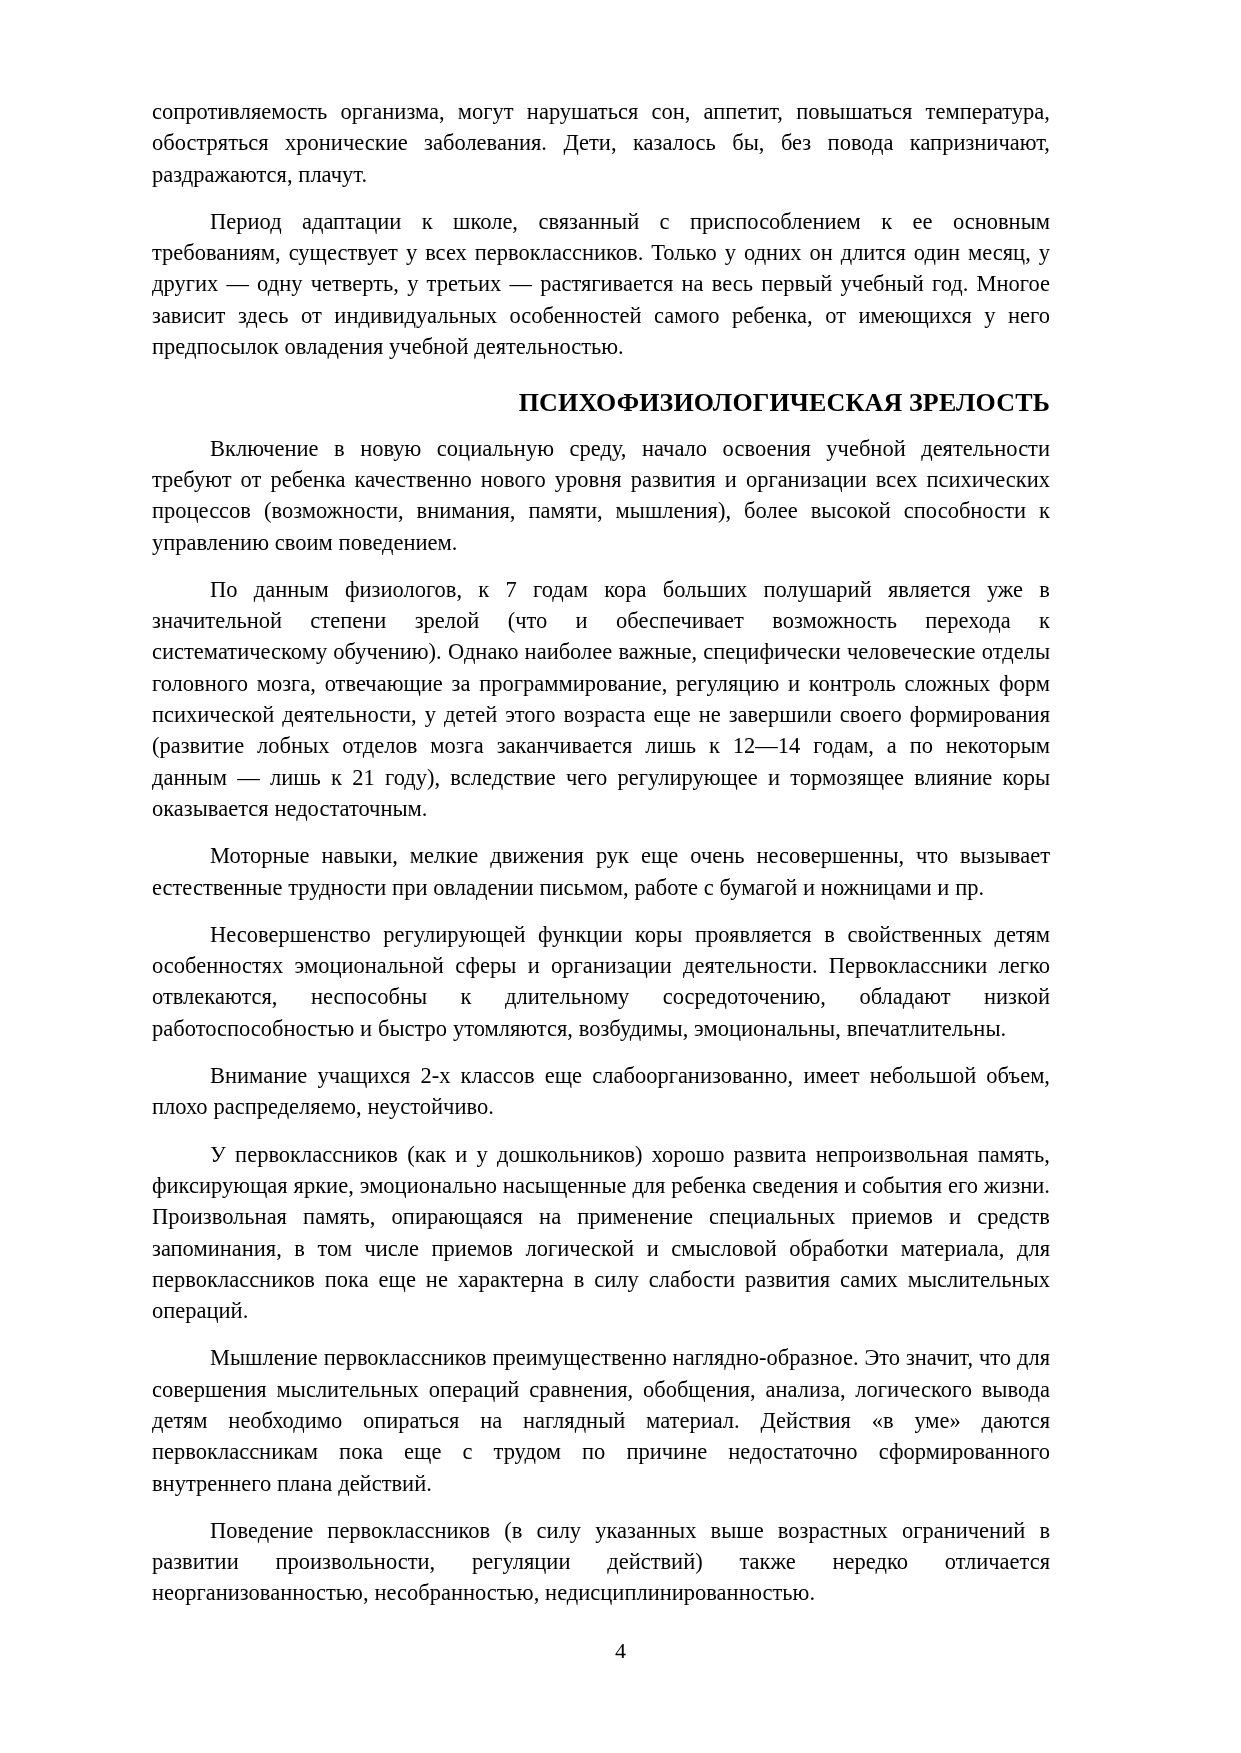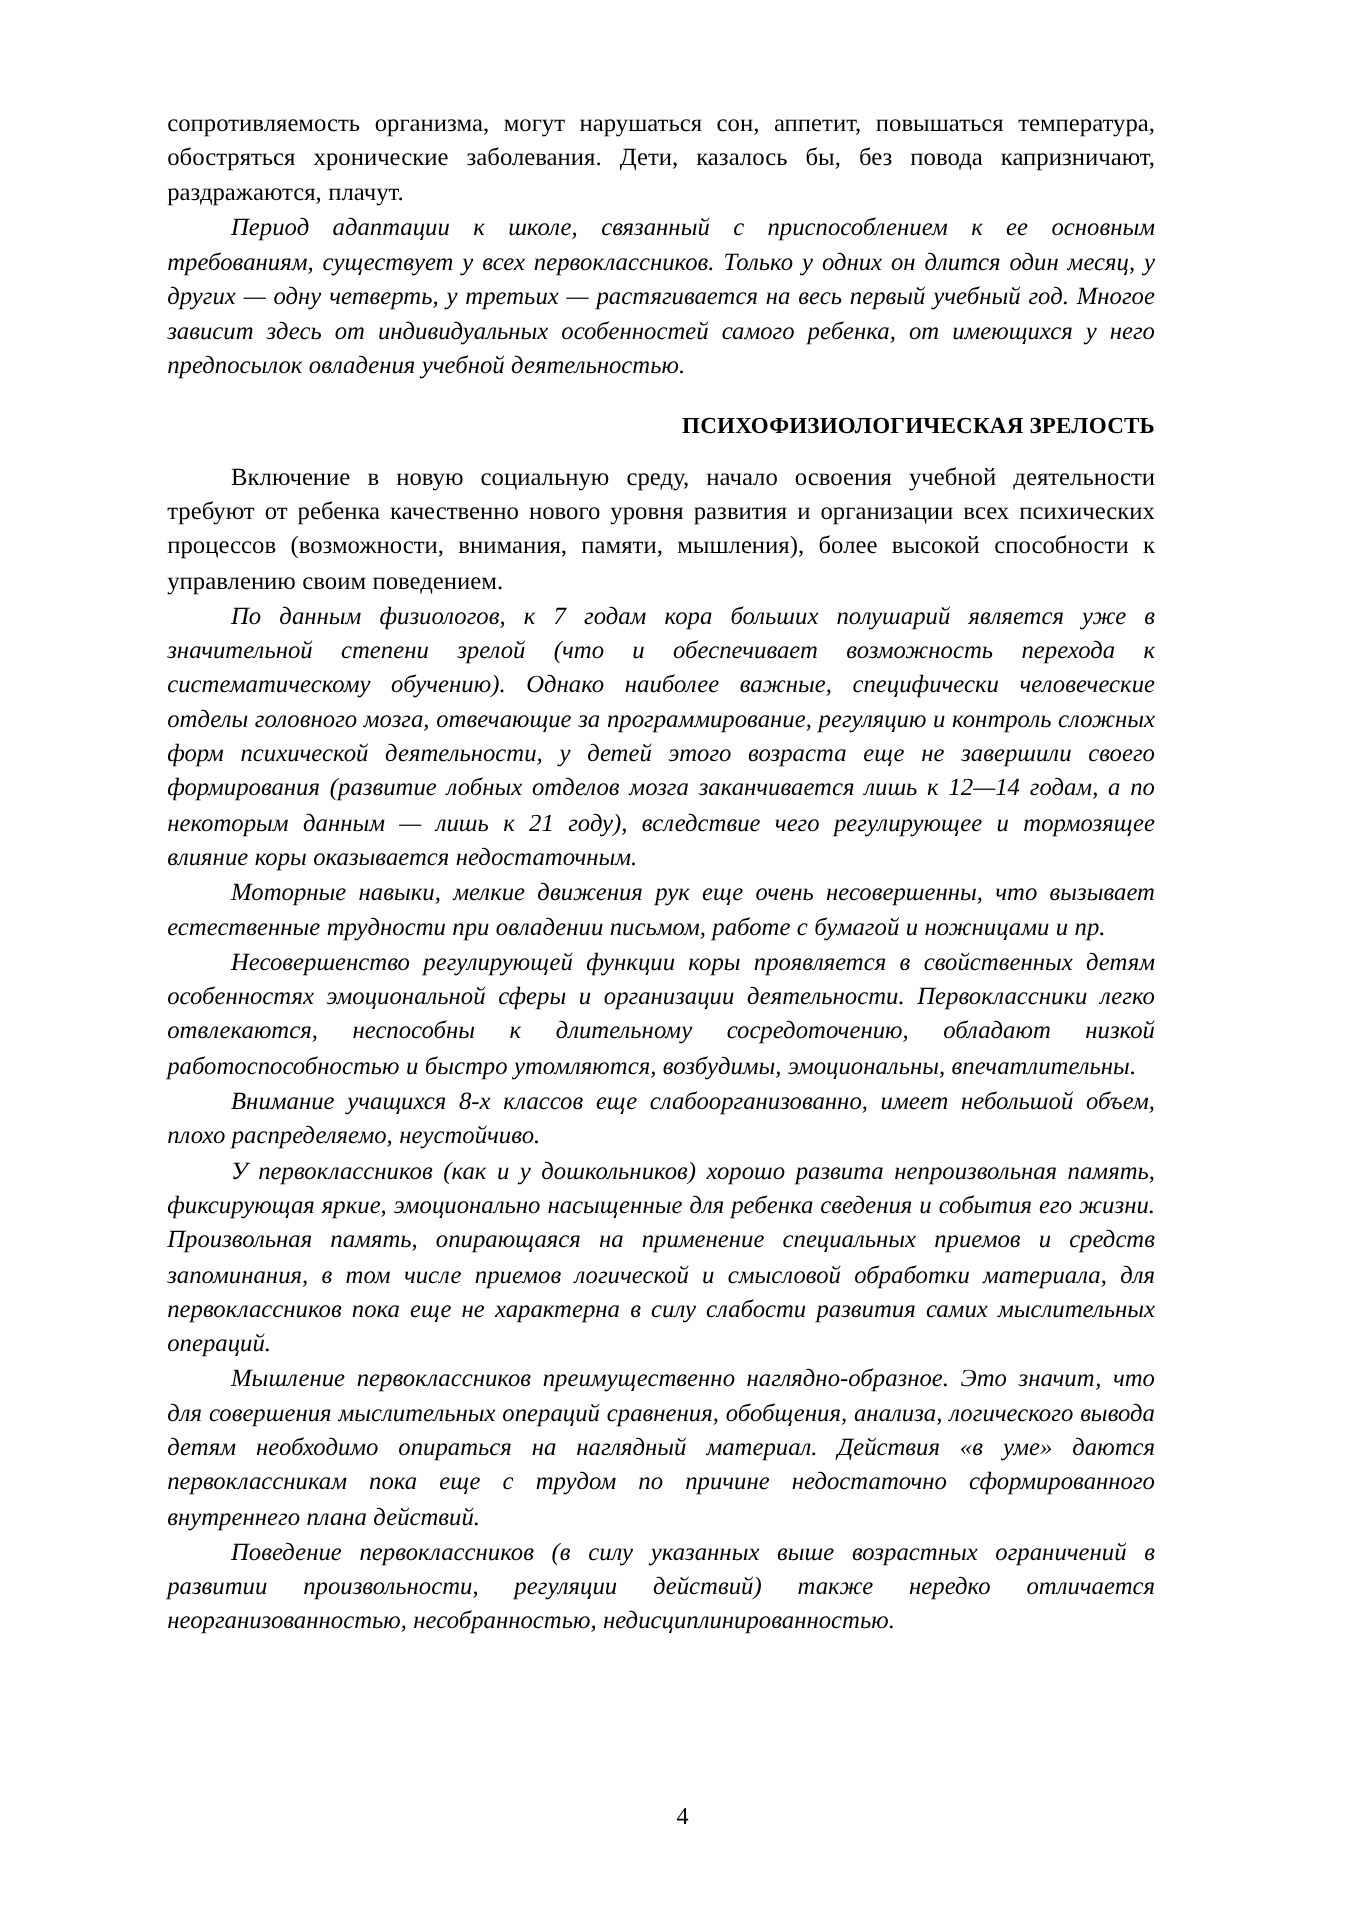--- a/index.html
+++ b/index.html
@@ -37,31 +37,30 @@
     line-height: 31.3px;
     text-indent: 58px;
     hyphens: none;
     word-spacing: 0.2px;
   }
   .para.no-indent {
     text-indent: 0;
   }
   .heading {
     margin: 0;
-    font-size: 21px;
+    font-size: 26px;
     line-height: 31.3px;
     font-weight: bold;
     text-align: right;
     letter-spacing: 0.15px;
     padding-top: 25px;
     padding-bottom: 14px;
   }
   .para + .para {
-    margin-top: 1px;
-    font-style: italic;
+    margin-top: 16px;
   }
   .page-number {
     position: absolute;
     left: 0;
     top: 1638px;
     width: 1241px;
     text-align: center;
     font-size: 22px;
     line-height: 26px;
     font-family: "Liberation Serif", "DejaVu Serif", serif;
@@ -75,21 +74,21 @@
 
     <p class="para no-indent">сопротивляемость организма, могут нарушаться сон, аппетит, повышаться температура, обостряться хронические заболевания. Дети, казалось бы, без повода капризничают, раздражаются, плачут.</p>
     <p class="para">Период адаптации к школе, связанный с приспособлением к ее основным требованиям, существует у всех первоклассников. Только у одних он длится один месяц, у других — одну четверть, у третьих — растягивается на весь первый учебный год. Многое зависит здесь от индивидуальных особенностей самого ребенка, от имеющихся у него предпосылок овладения учебной деятельностью.</p>
 
     <h2 class="heading">ПСИХОФИЗИОЛОГИЧЕСКАЯ ЗРЕЛОСТЬ</h2>
 
     <p class="para">Включение в новую социальную среду, начало освоения учебной деятельности требуют от ребенка качественно нового уровня развития и организации всех психических процессов (возможности, внимания, памяти, мышления), более высокой способности к управлению своим поведением.</p>
     <p class="para">По данным физиологов, к 7 годам кора больших полушарий является уже в значительной степени зрелой (что и обеспечивает возможность перехода к систематическому обучению). Однако наиболее важные, специфически человеческие отделы головного мозга, отвечающие за программирование, регуляцию и контроль сложных форм психической деятельности, у детей этого возраста еще не завершили своего формирования (развитие лобных отделов мозга заканчивается лишь к 12—14 годам, а по некоторым данным — лишь к 21 году), вследствие чего регулирующее и тормозящее влияние коры оказывается недостаточным.</p>
     <p class="para">Моторные навыки, мелкие движения рук еще очень несовершенны, что вызывает естественные трудности при овладении письмом, работе с бумагой и ножницами и пр.</p>
     <p class="para">Несовершенство регулирующей функции коры проявляется в свойственных детям особенностях эмоциональной сферы и организации деятельности. Первоклассники легко отвлекаются, неспособны к длительному сосредоточению, обладают низкой работоспособностью и быстро утомляются, возбудимы, эмоциональны, впечатлительны.</p>
-    <p class="para">Внимание учащихся 8-х классов еще слабоорганизованно, имеет небольшой объем, плохо распределяемо, неустойчиво.</p>
+    <p class="para">Внимание учащихся 2-х классов еще слабоорганизованно, имеет небольшой объем, плохо распределяемо, неустойчиво.</p>
     <p class="para">У первоклассников (как и у дошкольников) хорошо развита непроизвольная память, фиксирующая яркие, эмоционально насыщенные для ребенка сведения и события его жизни. Произвольная память, опирающаяся на применение специальных приемов и средств запоминания, в том числе приемов логической и смысловой обработки материала, для первоклассников пока еще не характерна в силу слабости развития самих мыслительных операций.</p>
     <p class="para">Мышление первоклассников преимущественно наглядно-образное. Это значит, что для совершения мыслительных операций сравнения, обобщения, анализа, логического вывода детям необходимо опираться на наглядный материал. Действия «в уме» даются первоклассникам пока еще с трудом по причине недостаточно сформированного внутреннего плана действий.</p>
     <p class="para">Поведение первоклассников (в силу указанных выше возрастных ограничений в развитии произвольности, регуляции действий) также нередко отличается неорганизованностью, несобранностью, недисциплинированностью.</p>
 
   </div>
 
   <div class="page-number">4</div>
 </div>
 
 </body></html>

